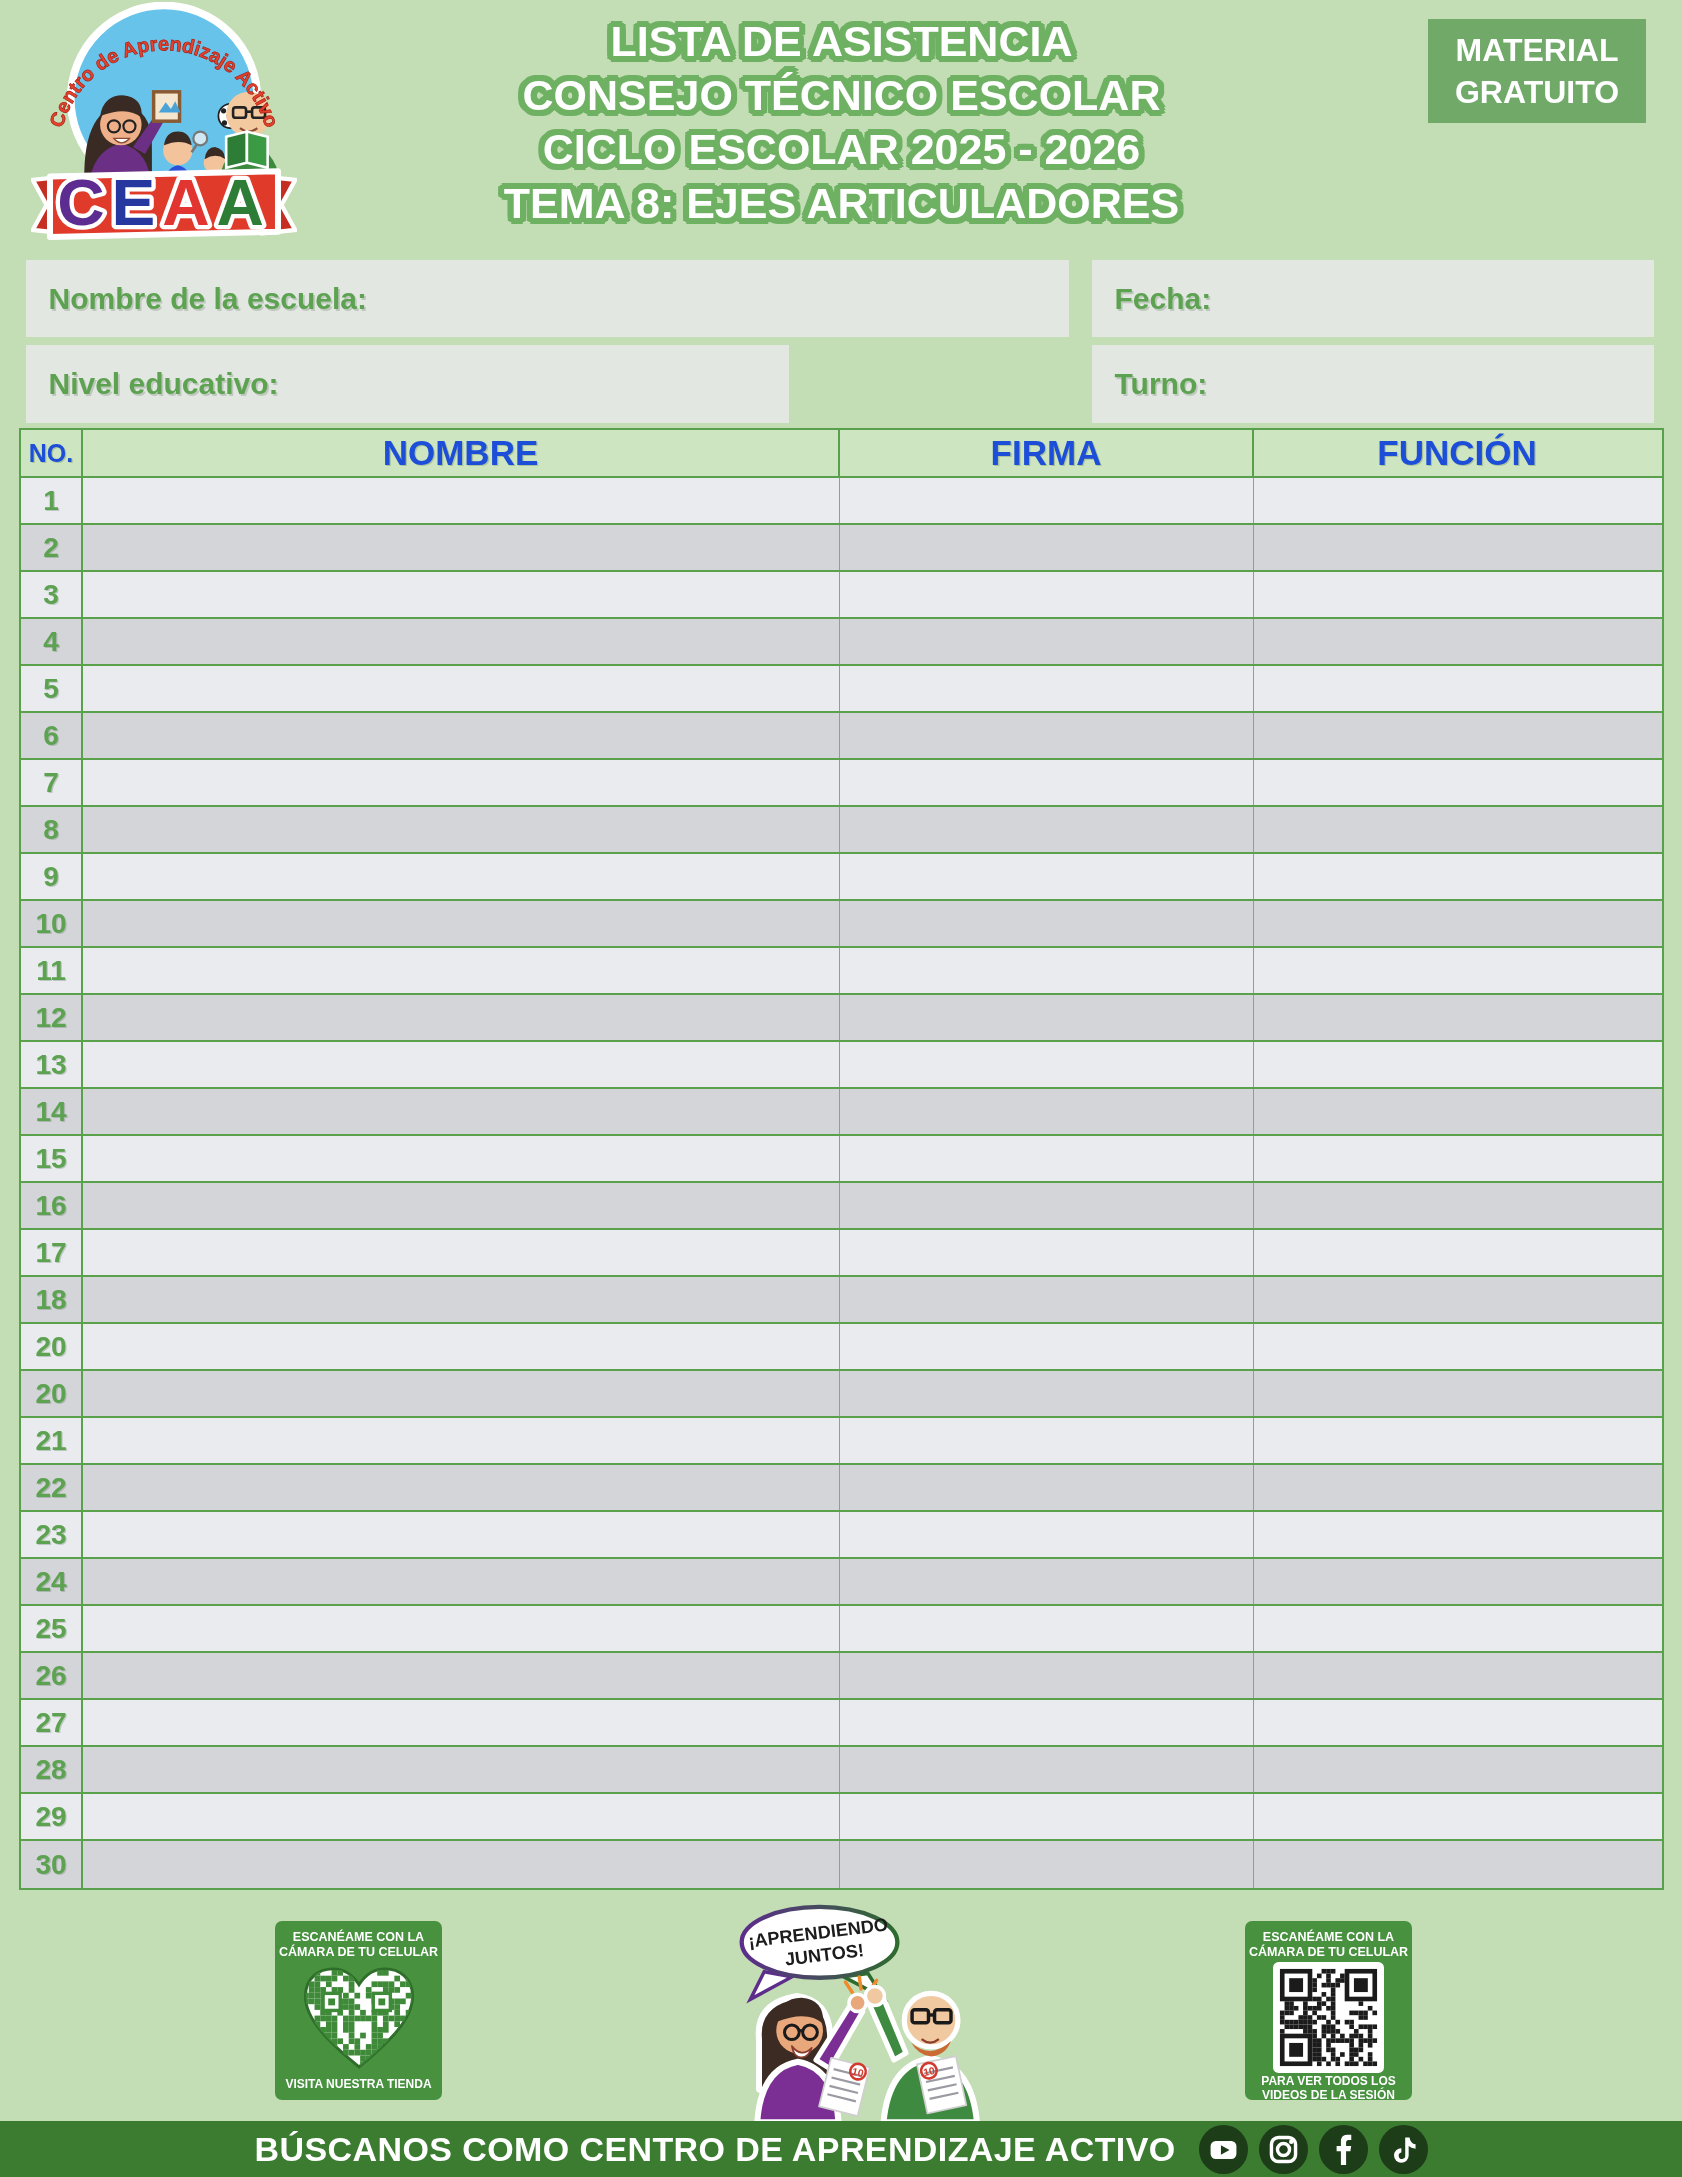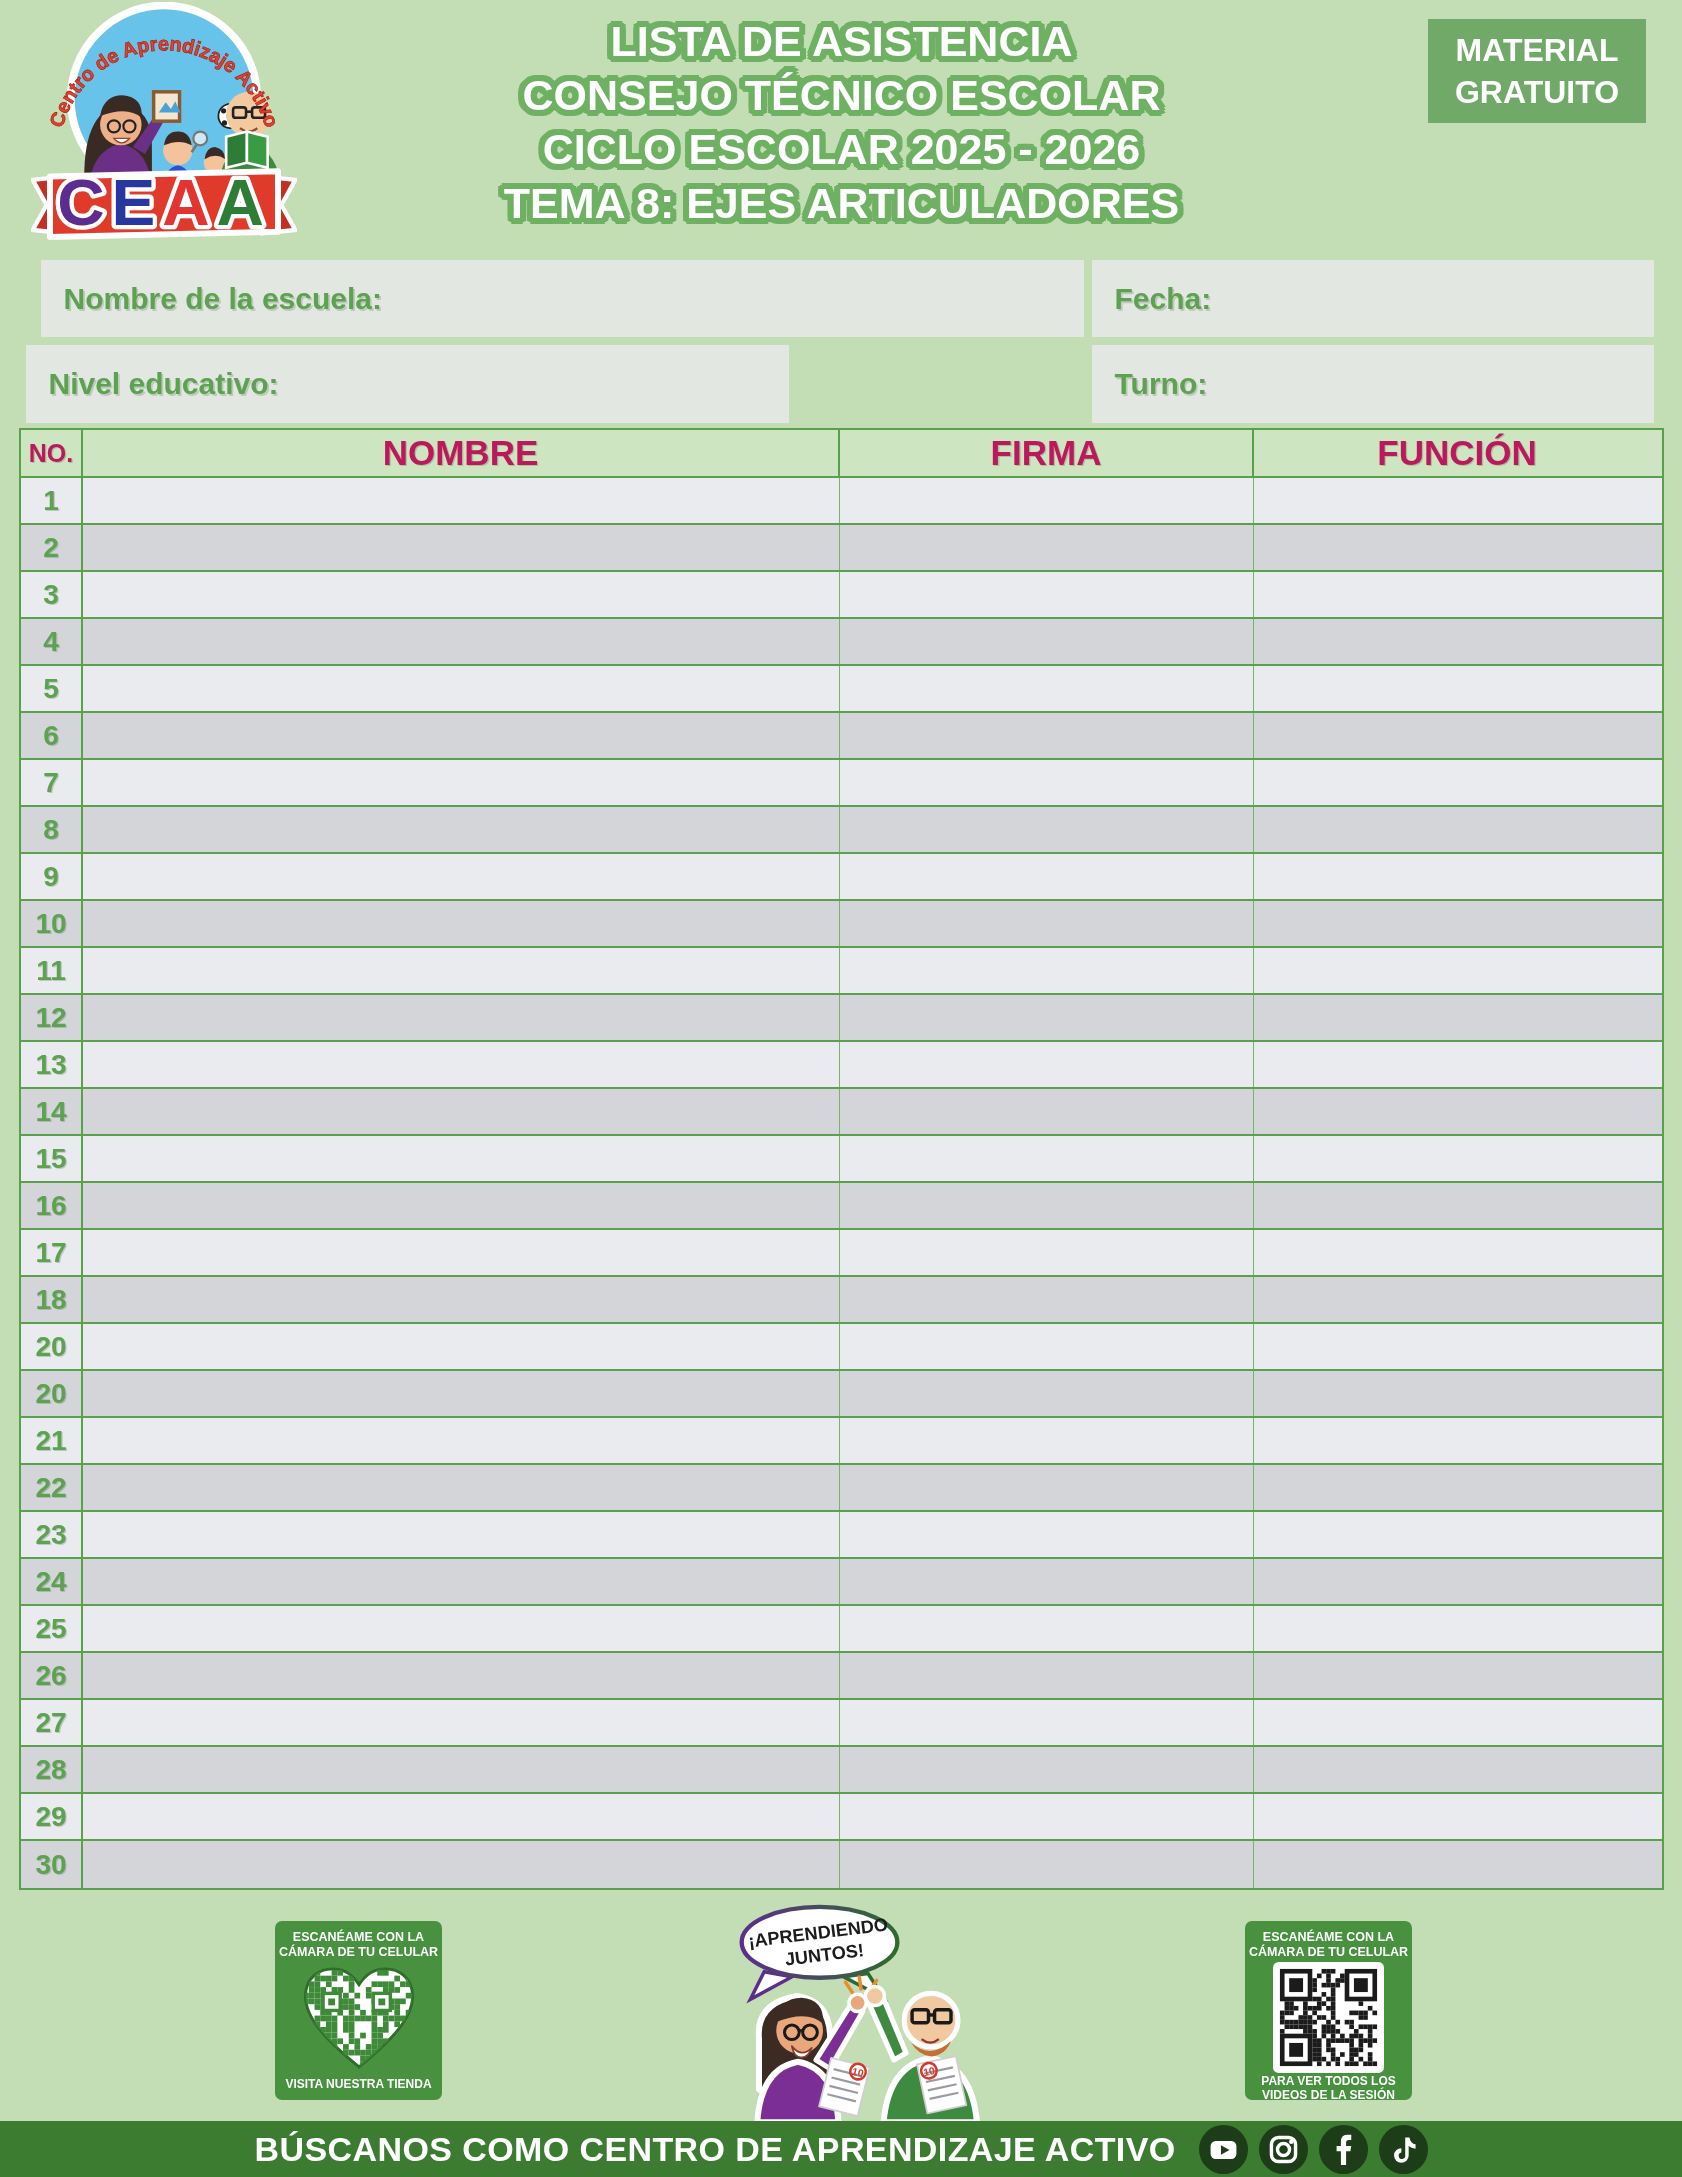--- a/index.html
+++ b/index.html
@@ -18,32 +18,32 @@
        -2.6px -6px 0 #6fb163,2.6px -6px 0 #6fb163,-2.6px 6px 0 #6fb163,2.6px 6px 0 #6fb163;}
   .badge{position:absolute;left:1428px;top:19px;width:218px;height:104px;background:#70a968;
          color:#fff;font-weight:bold;font-size:32px;line-height:42px;text-align:center;
          display:flex;flex-direction:column;justify-content:center;}
 
   
   .field{position:absolute;background:#e3e7e2;}
   .field-label{position:absolute;left:22.5px;top:50%;transform:translateY(-50%);
                font-size:30px;font-weight:bold;color:#5da251;
                text-shadow:1.7px 1.7px 0 rgba(60,90,60,.22);white-space:nowrap;}
-  #f-school{left:41px;top:260px;width:1043px;height:77px;}
+  #f-school{left:26px;top:260px;width:1043px;height:77px;}
   #f-date  {left:1092px;top:260px;width:562px;height:77px;}
   #f-level {left:26px;top:345px;width:763px;height:78px;}
   #f-shift {left:1092px;top:345px;width:562px;height:78px;}
 
   
   .table{position:absolute;left:19px;top:428px;width:1645px;border:2.6px solid #58a04b;
          box-sizing:border-box;background:#e9ebee;}
   .thead{display:grid;grid-template-columns:62px 757px 414px 406px;height:48px;
          background:#cde5c1;border-bottom:2.6px solid #58a04b;box-sizing:border-box;}
   .thead .th{display:flex;align-items:center;justify-content:center;
-         color:#be185d;font-weight:bold;font-size:35px;
+         color:#1d4ed8;font-weight:bold;font-size:35px;
          border-right:2.6px solid #58a04b;box-sizing:border-box;
          text-shadow:1.3px 1.3px 0 rgba(60,90,60,.25);}
   .thead .th:last-child{border-right:none;}
   .thead .th.no{font-size:25px;}
   .trow{display:grid;grid-template-columns:62px 757px 414px 406px;height:47px;
         box-sizing:border-box;border-bottom:2.6px solid #5aa14c;background:#e9ebee;}
   .trow:last-child{border-bottom:none;}
   .trow.alt{background:#d3d5d8;}
   .tcell{box-sizing:border-box;border-right:1.7px solid #79b36a;}
   .tcell.cell-no{display:flex;align-items:center;justify-content:center;

